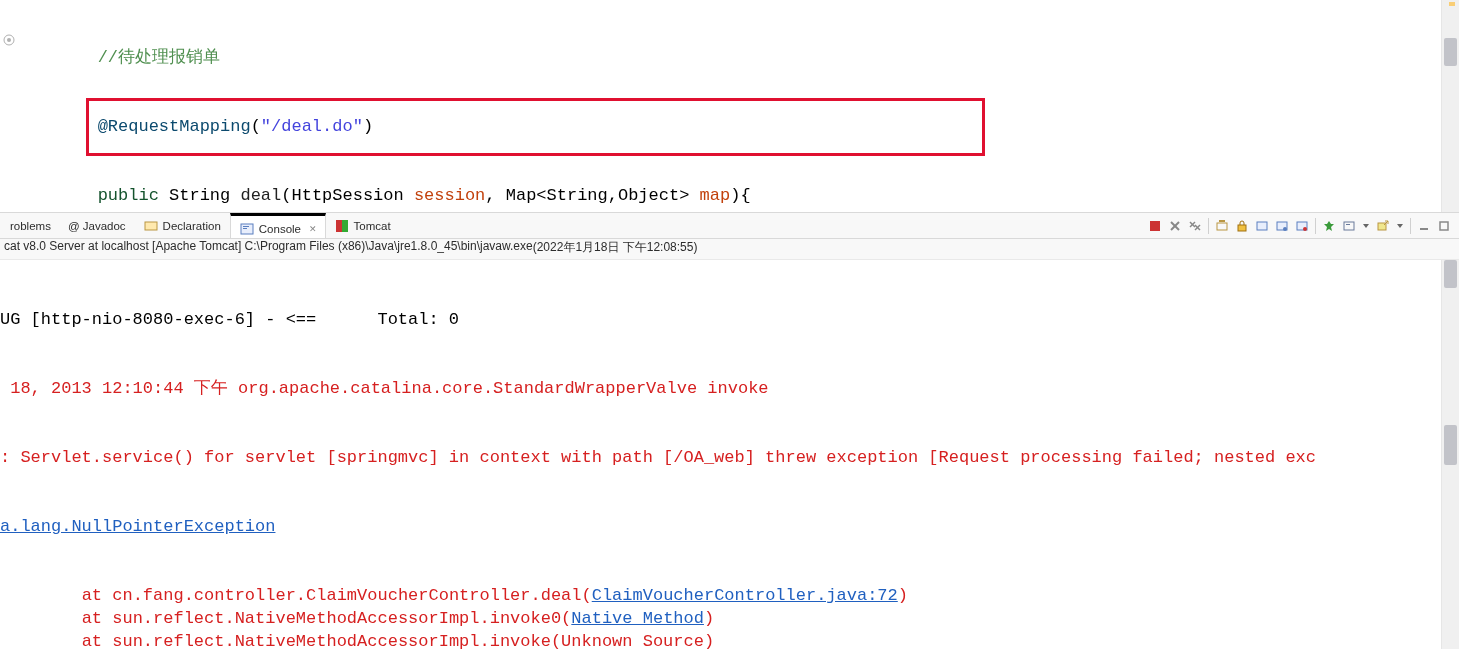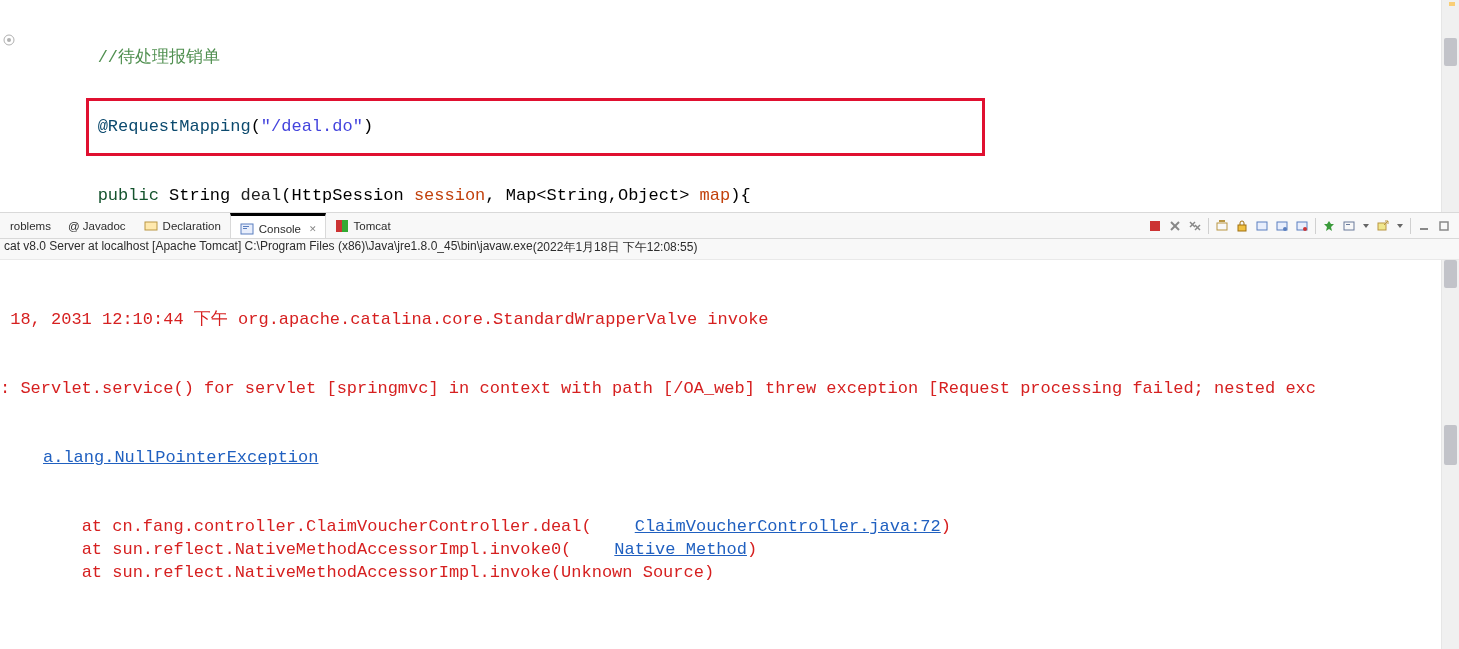--- a/index.html
+++ b/index.html
@@ -103,21 +103,21 @@
   .console-content {
     position: absolute;
     left: 0; right: 18px; top: 2px;
     font-family: Consolas, "Courier New", monospace;
     font-size: 17px;
     line-height: 23px;
     white-space: pre;
     color: #000000;
   }
   .err { color: #d62020; }
-  .link { color: #2060c0; text-decoration: underline; cursor: pointer; padding-left: 43px; }
+  .link { color: #2060c0; text-decoration: underline; cursor: pointer; }
   .icon svg { display: block; }
 </style>
 </head>
 <body>
 
 <div class="editor-pane">
   <div class="editor-ruler-left">
     <svg width="16" height="16" style="position:absolute; left:1px; top:32px;">
         <circle cx="8" cy="8" r="5" fill="#fff" stroke="#b0b0b0"></circle>
         <circle cx="8" cy="8" r="2" fill="#b0b0b0"></circle>
@@ -274,21 +274,22 @@
   </div>
 </div>
 
 <div class="console-header">
   <span>cat v8.0 Server at localhost [Apache Tomcat] C:\Program Files (x86)\Java\jre1.8.0_45\bin\javaw.exe </span>
   <span class="u">(2022年1月18日 下午12:08:55)</span>
 </div>
 
 <div class="console-pane">
   <div class="console-content">
-    <div class="err"><span> 18, 2031 12:10:44 </span><span>下午 </span><span>org.apache.catalina.core.StandardWrapperValve invoke</span></div>
+    <div>UG [http-nio-8080-exec-6] - &lt;==      Total: 0</div>
+    <div class="err"><span> 18, 2013 12:10:44 </span><span>下午 </span><span>org.apache.catalina.core.StandardWrapperValve invoke</span></div>
     <div class="err">: Servlet.service() for servlet [springmvc] in context with path [/OA_web] threw exception [Request processing failed; nested exc</div>
     <div><span class="link">a.lang.NullPointerException</span></div>
     <div id="stacktrace"><div class="err"><span>	at cn.fang.controller.ClaimVoucherController.deal(</span><span class="link">ClaimVoucherController.java:72</span><span>)</span></div><div class="err"><span>	at sun.reflect.NativeMethodAccessorImpl.invoke0(</span><span class="link">Native Method</span><span>)</span></div><div class="err"><span>	at sun.reflect.NativeMethodAccessorImpl.invoke(Unknown Source)</span></div></div>
   </div>
   <div class="editor-scroll">
     <div class="scroll-track">
       <div class="scroll-thumb" style="top:0; height:28px;"></div>
       <div class="scroll-thumb" style="top:165px; height:40px;"></div>
     </div>
   </div>

